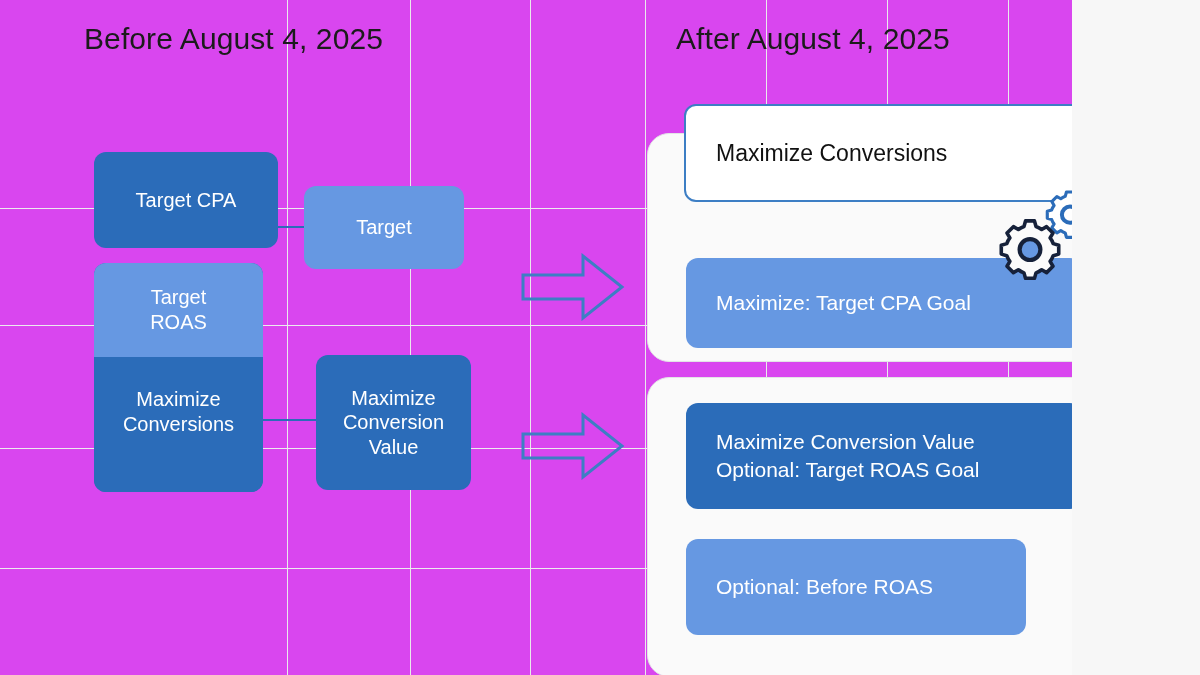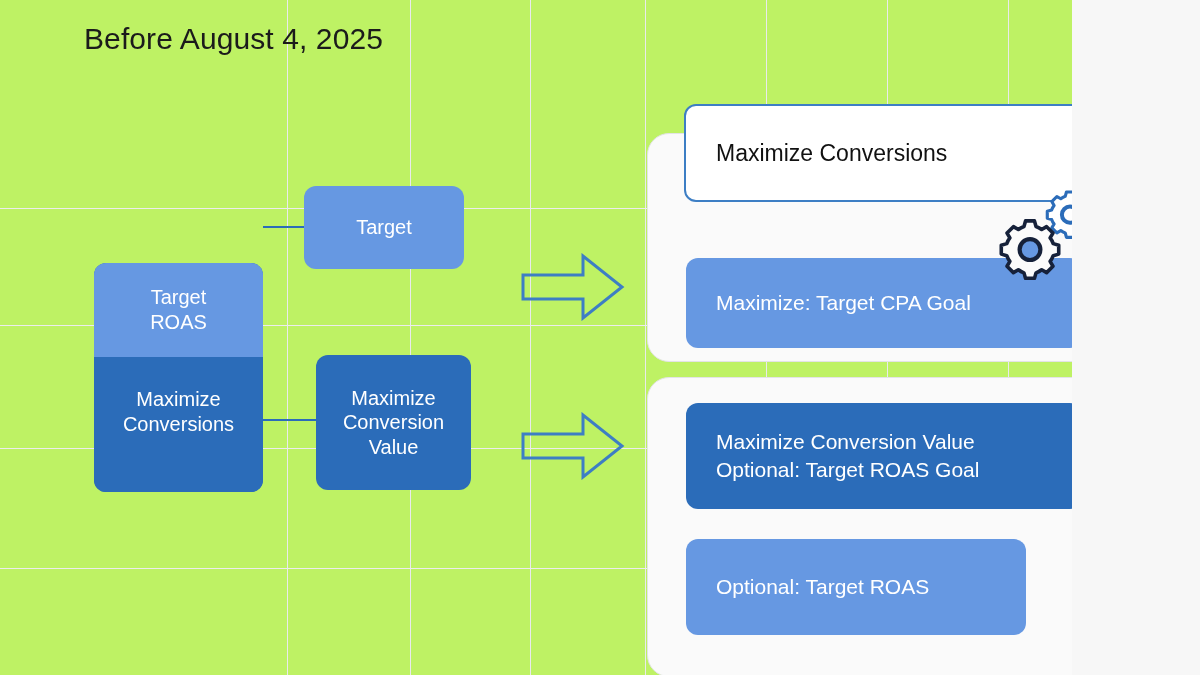--- a/index.html
+++ b/index.html
@@ -12,21 +12,21 @@
     height: 675px;
     overflow: hidden;
     font-family: "Liberation Sans", sans-serif;
     background: #f7f7f7;
   }
 
   #canvas {
     position: relative;
     width: 1072px;
     height: 675px;
-    background: #bef264;
+    background: #d946ef;
     overflow: hidden;
   }
 
   
   .grid-layer {
     position: absolute;
     left: 0; top: 0;
     width: 1200px; height: 675px;
     pointer-events: none;
   }
@@ -198,25 +198,27 @@
     <div class="grid-v" style="left:1008px"></div>
     <div class="grid-v" style="left:1129px"></div>
     <div class="grid-h" style="top:208px"></div>
     <div class="grid-h" style="top:325px"></div>
     <div class="grid-h" style="top:448px"></div>
     <div class="grid-h" style="top:568px"></div>
   </div>
 
   <div class="heading" id="heading-before">Before August 4, 2025</div>
 
+  <div class="heading" id="heading-after">After August 4, 2025</div>
 
   <div class="connector" style="left:263px; top:226px; width:42px;"></div>
 
   <div class="connector" style="left:263px; top:419px; width:53px;"></div>
 
+  <div class="node center fill-dark" id="node-target-cpa" style="left:94px; top:152px; width:184px; height:96px;">Target CPA</div>
 
   <div id="node-stack">
     <div class="stack-top">Target
 ROAS</div>
     <div class="stack-bottom">Maximize
 Conversions</div>
   </div>
 
   <div class="node center fill-light" id="node-target" style="left:304px; top:186px; width:160px; height:83px;">Target</div>
 
@@ -235,21 +237,21 @@
   <div class="panel" id="panel-top"></div>
   <div class="panel" id="panel-bottom"></div>
 
   <div id="card-maximize-conversions">Maximize Conversions</div>
 
   <div class="node leftpad fill-light" id="box-optional-cpa">Maximize: Target CPA Goal</div>
 
   <div class="node leftpad fill-dark" id="box-max-conv-value">Maximize Conversion Value
 Optional: Target ROAS Goal</div>
 
-  <div class="node leftpad fill-light" id="box-optional-roas">Optional: Target ROAS</div>
+  <div class="node leftpad fill-light" id="box-optional-roas">Optional: Before ROAS</div>
 
   <svg id="gears" width="124" height="98" viewBox="0 0 124 98">
 
     <g transform="translate(82,29)">
       <path d="M -5.2,-28 L 5.2,-28 L 7.0,-21.6
                A 22.3 22.3 0 0 1 13.6,-18.0
                L 19.3,-21.3 L 26.7,-13.9 L 23.4,-8.2
                A 22.3 22.3 0 0 1 27.0,-1.6
                L 33.4,0.2 L 33.4,10.6 L 27.0,12.4
                A 22.3 22.3 0 0 1 23.4,19.0

